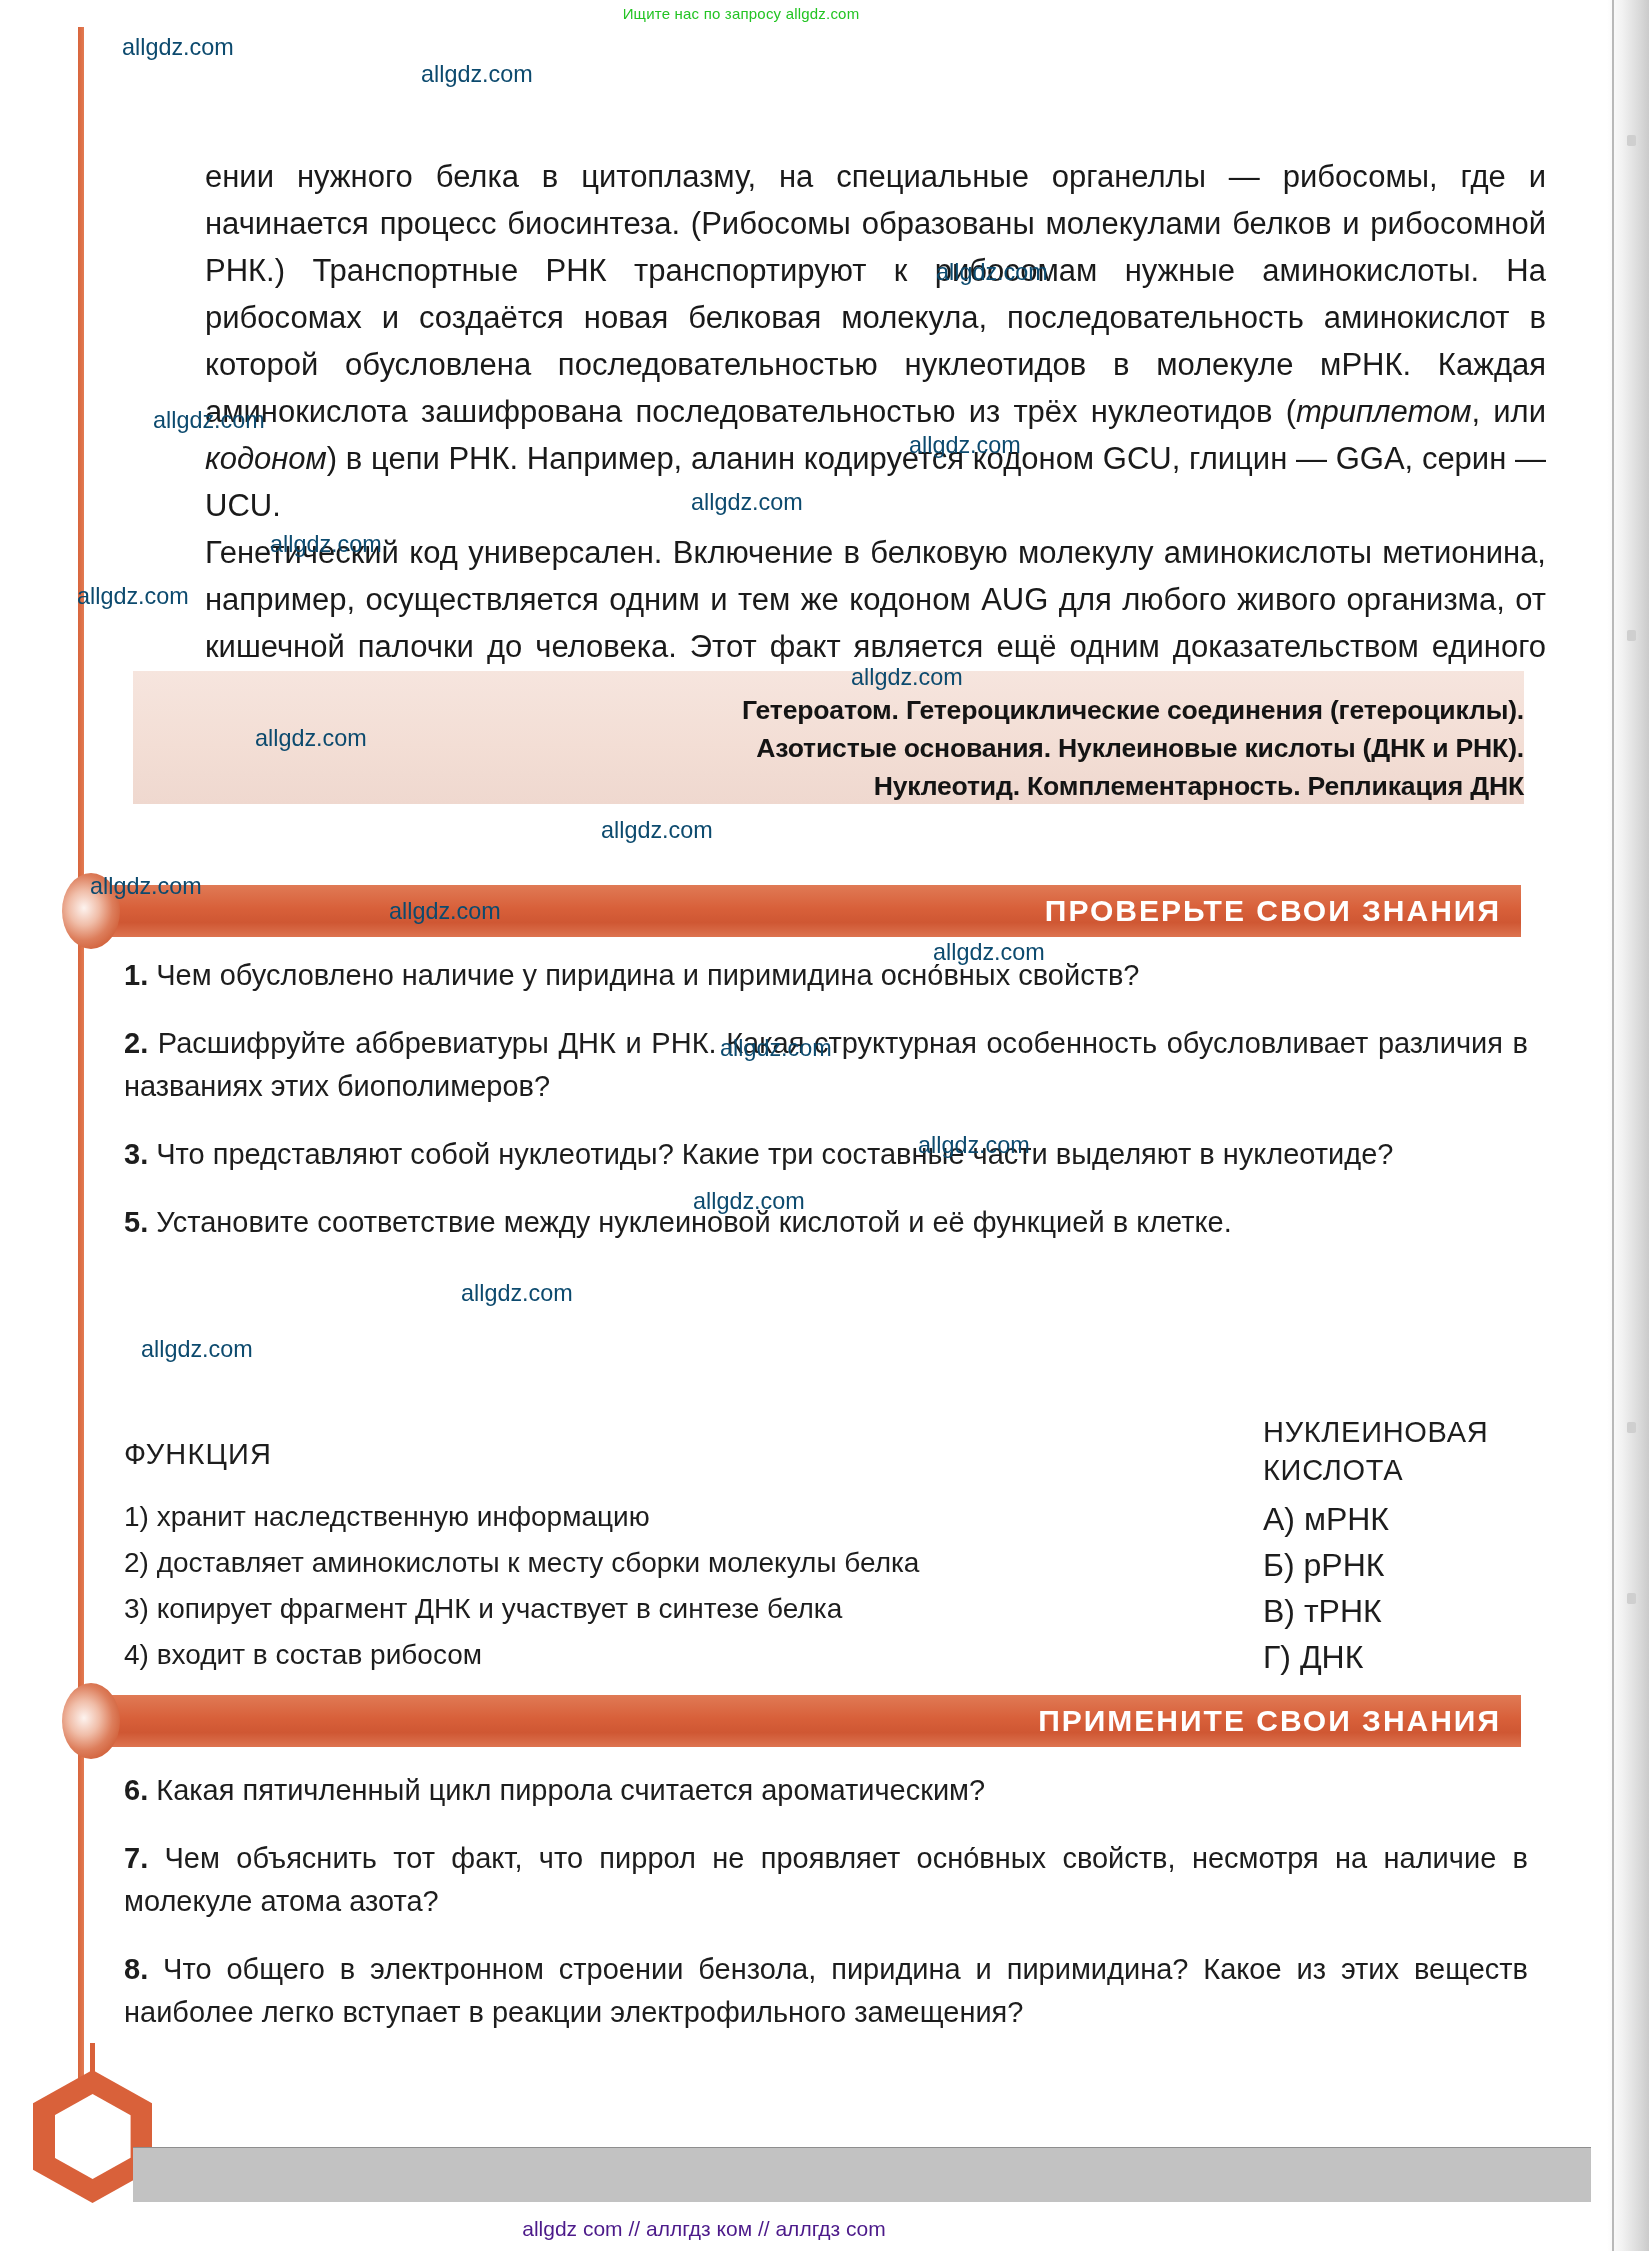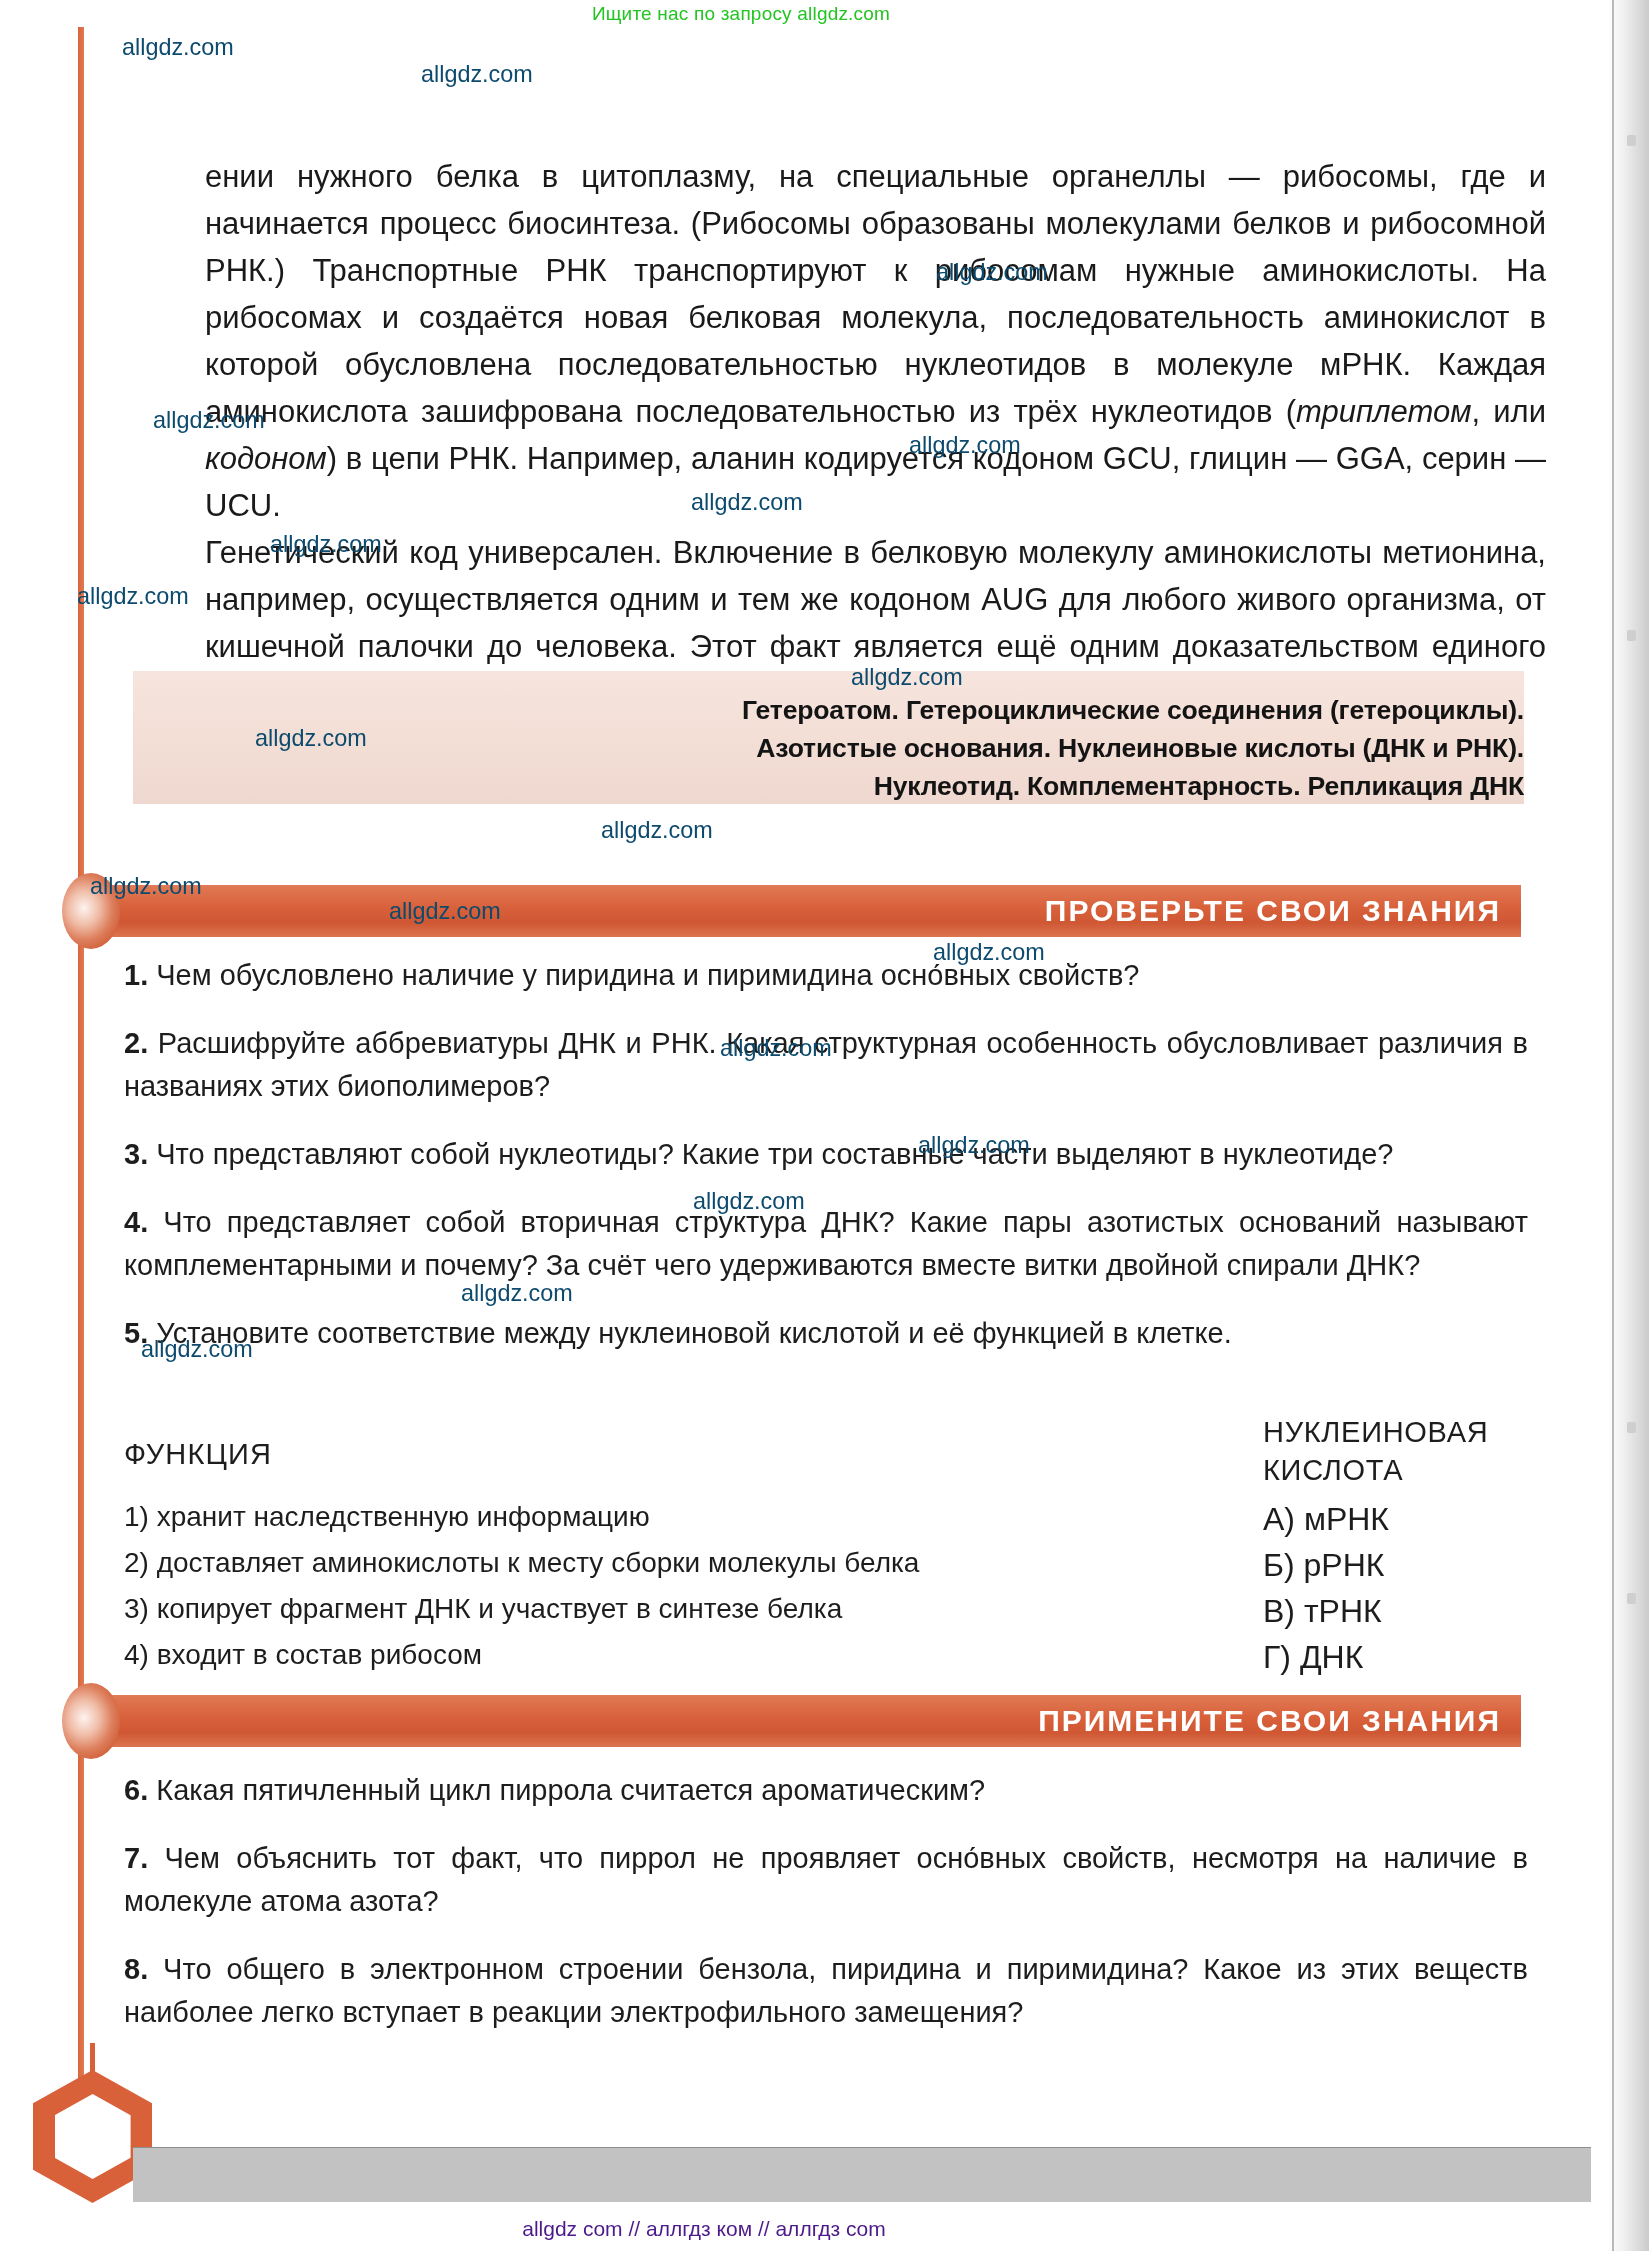--- a/index.html
+++ b/index.html
@@ -20,21 +20,21 @@
 
   
   .promo-bar {
     position: absolute;
     top: 0; left: 0;
     width: 1482px;
     height: 27px;
     text-align: center;
     line-height: 27px;
     color: #23c423;
-    font-size: 19px;
+    font-size: 15px;
     font-family: "Liberation Sans", sans-serif;
     letter-spacing: 0.2px;
   }
 
   
   .edge-shadow {
     position: absolute;
     top: 0;
     right: 0;
     width: 43px;
@@ -297,21 +297,20 @@
   <div class="banner" style="top:885px">
     <div class="banner-bar"></div>
     <div class="banner-knob"></div>
     <div class="banner-title">ПРОВЕРЬТЕ СВОИ ЗНАНИЯ</div>
   </div>
 
   <div class="q-block" style="top:954px">
     <p class="q-item"><span class="q-num">1.</span> <span>Чем обусловлено наличие у пиридина и пиримидина осно́вных свойств?</span></p>
     <p class="q-item"><span class="q-num">2.</span> <span>Расшифруйте аббревиатуры ДНК и РНК. Какая структурная особенность обусловливает различия в названиях этих биополимеров?</span></p>
     <p class="q-item"><span class="q-num">3.</span> <span>Что представляют собой нуклеотиды? Какие три составные части выделяют в нуклеотиде?</span></p>
-    <p class="q-item"><span class="q-num">4.</span> <span>Что представляет собой вторичная структура ДНК? Какие пары азотистых оснований называют комплементарными и почему? За счёт чего удерживаются вместе витки двойной спирали ДНК?</span></p>
     <p class="q-item"><span class="q-num">5.</span> <span>Установите соответствие между нуклеиновой кислотой и её функцией в клетке.</span></p>
   </div>
 
   <div class="match">
     <div class="match-head-left">ФУНКЦИЯ</div>
     <div class="match-head-right">
       <div>НУКЛЕИНОВАЯ</div>
       <div>КИСЛОТА</div>
     </div>
     <div class="match-left-list">

